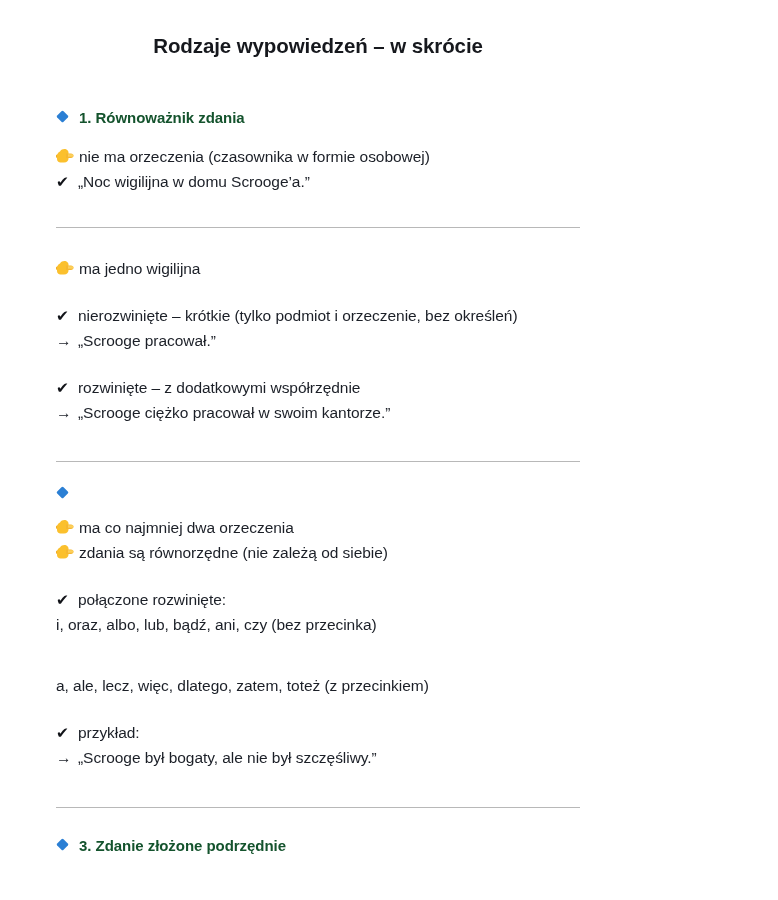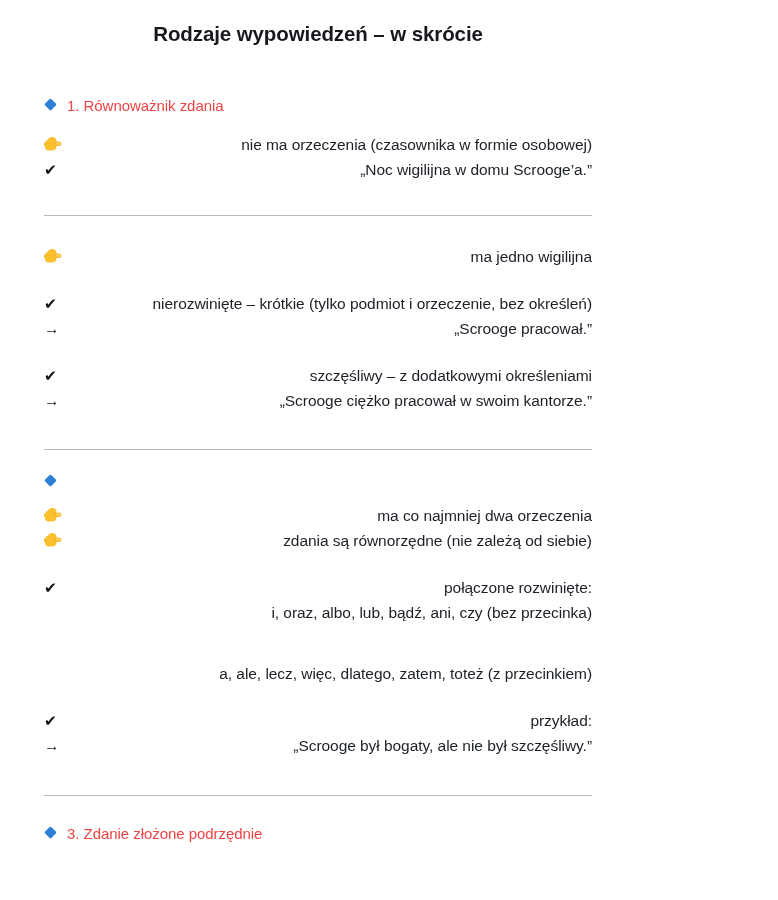--- a/index.html
+++ b/index.html
@@ -13,21 +13,21 @@
     min-height: 900px;
     font-family: "Liberation Sans", "DejaVu Sans", sans-serif;
     color: #16181d;
     -webkit-font-smoothing: antialiased;
   }
   .page {
     position: relative;
     width: 636px;
     min-height: 900px;
     box-sizing: border-box;
-    padding: 0;
+    padding: 12px;
     overflow: hidden;
   }
 
   
   .doc-title {
     margin: 0;
     padding: 20px 40px 0 40px;
     text-align: center;
     font-size: 20.5px;
     font-weight: bold;
@@ -57,22 +57,22 @@
     height: 9px;
     margin-right: 12px;
     position: relative;
     top: -2px;
     background: #2b7fd4;
     transform: rotate(45deg);
     border-radius: 1.5px;
   }
   .section-heading-text {
     font-size: 15px;
-    font-weight: normal;
-    color: #ef4444;
+    font-weight: bold;
+    color: #14532d;
     line-height: 20px;
     letter-spacing: -0.05px;
   }
 
   
   .block {
     margin: 0 0 18px 0;
   }
   .block:last-child { margin-bottom: 0; }
 
@@ -98,21 +98,20 @@
   }
   .marker-arrow {
     color: #1b1f27;
     font-size: 15.5px;
   }
   .marker-none {
     width: 0;
   }
   .line-text {
     flex: 1 1 auto;
-    text-align: right;
   }
 
   
   .hand-icon {
     flex: 0 0 auto;
     width: 19px;
     height: 16px;
     margin-right: 4px;
     position: relative;
     top: 4px;
@@ -192,21 +191,21 @@
       </div>
       <div class="line">
         <span class="marker marker-arrow">→</span>
         <span class="line-text">„Scrooge pracował.”</span>
       </div>
     </div>
 
     <div class="block" style="margin-top:22px;">
       <div class="line">
         <span class="marker marker-check">✔</span>
-        <span class="line-text">szczęśliwy – z dodatkowymi określeniami</span>
+        <span class="line-text">rozwinięte – z dodatkowymi współrzędnie</span>
       </div>
       <div class="line">
         <span class="marker marker-arrow">→</span>
         <span class="line-text">„Scrooge ciężko pracował w swoim kantorze.”</span>
       </div>
     </div>
   </div>
 
   <hr class="divider divider-2">
 

